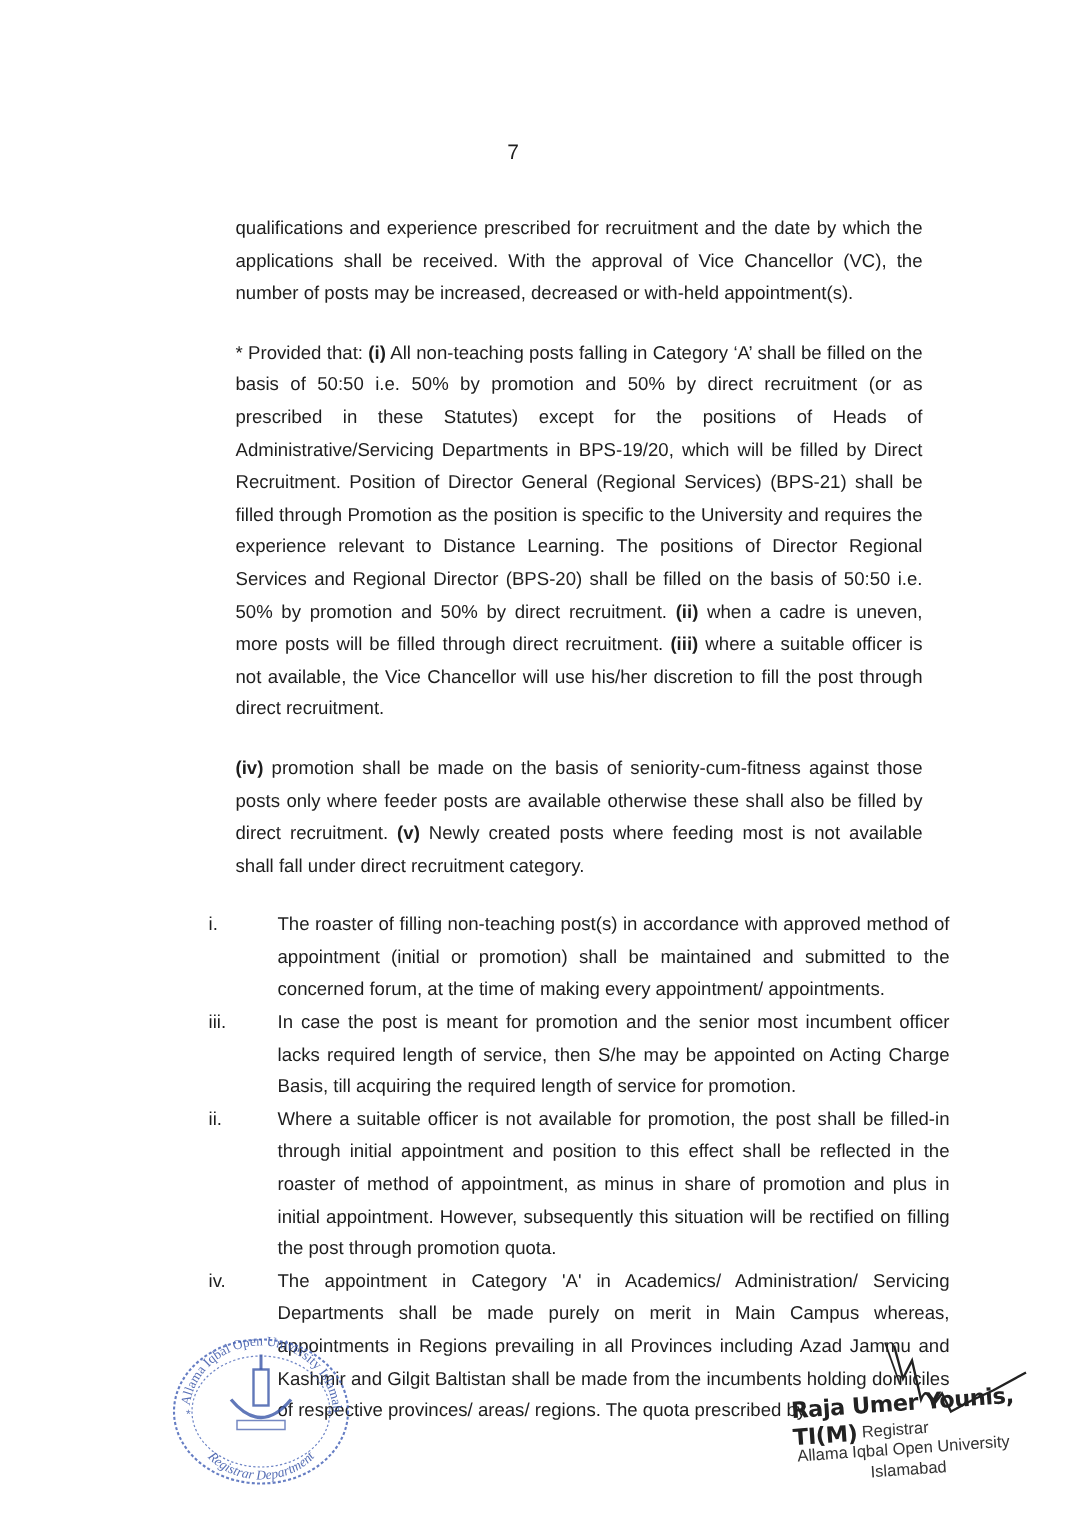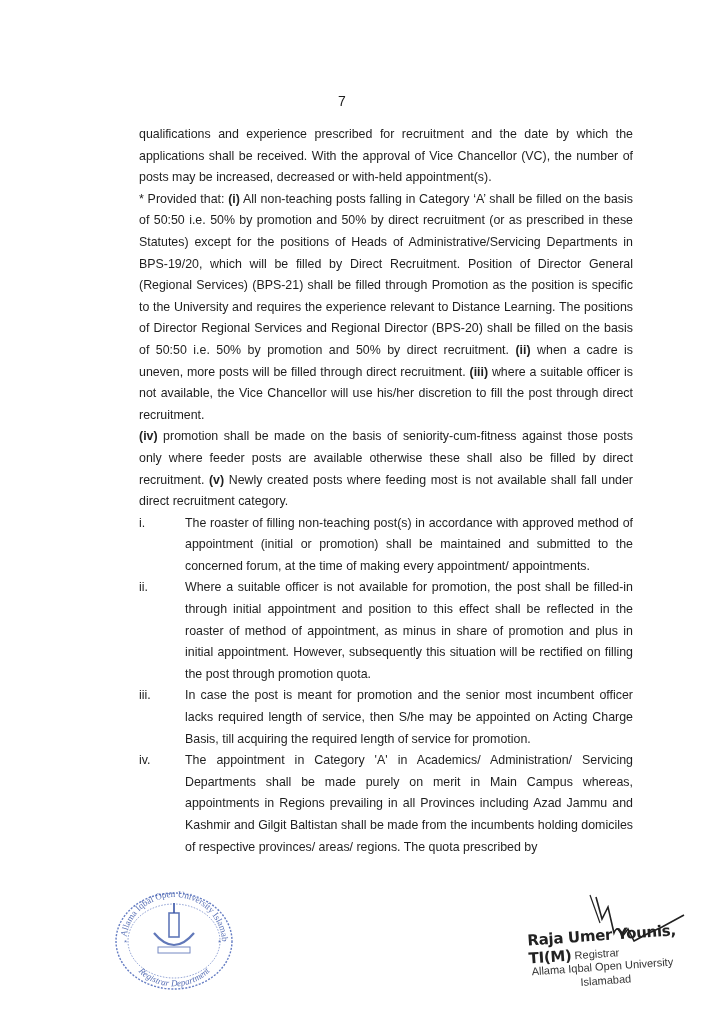--- a/index.html
+++ b/index.html
@@ -2,21 +2,21 @@
 <html><head>
 <meta charset="utf-8">
 <style>
   html, body { margin: 0; padding: 0; background: #ffffff; }
   body { width: 724px; height: 1024px; position: relative; overflow: hidden;
          font-family: "Liberation Sans", sans-serif; color: #1e1e1e; }
   .page-number { position: absolute; top: 93px; left: 0; width: 684px; text-align: center;
                  font-size: 14px; }
   .content { position: absolute; left: 139px; top: 124px; width: 494px;
              font-size: 12.4px; line-height: 21.6px; text-align: justify; }
-  .para { margin: 0; }
+  .para { margin: 18px; }
   .para b { font-weight: bold; }
   .list { margin: 0; padding: 0; list-style: none; }
   .list-item { position: relative; padding-left: 46px; }
   .list-marker { position: absolute; left: 0; top: 0; }
   .stamp { position: absolute; left: 110px; top: 887px; width: 128px; height: 104px; }
   .signature-block { position: absolute; left: 520px; top: 920px; width: 175px; height: 75px;
                      transform: rotate(-4deg); transform-origin: left top; }
   .sig-name { position: absolute; left: 6px; top: 12px; font-size: 15px; font-weight: bold; color: #222;
               font-family: "DejaVu Sans", sans-serif; letter-spacing: -0.3px; }
   .sig-title { position: absolute; left: 52px; top: 33px; font-size: 11px; color: #333; }
@@ -35,26 +35,26 @@
   <p class="para"><span>* Provided that: </span><b>(i)</b><span> All non-teaching posts falling in Category ‘A’ shall be filled on the basis of 50:50 i.e. 50% by promotion and 50% by direct recruitment (or as prescribed in these Statutes) except for the positions of Heads of Administrative/Servicing Departments in BPS-19/20, which will be filled by Direct Recruitment. Position of Director General (Regional Services) (BPS-21) shall be filled through Promotion as the position is specific to the University and requires the experience relevant to Distance Learning. The positions of Director Regional Services and Regional Director (BPS-20) shall be filled on the basis of 50:50 i.e. 50% by promotion and 50% by direct recruitment. </span><b>(ii)</b><span> when a cadre is uneven, more posts will be filled through direct recruitment. </span><b>(iii)</b><span> where a suitable officer is not available, the Vice Chancellor will use his/her discretion to fill the post through direct recruitment.</span></p>
 
   <p class="para"><b>(iv)</b><span> promotion shall be made on the basis of seniority-cum-fitness against those posts only where feeder posts are available otherwise these shall also be filled by direct recruitment. </span><b>(v)</b><span> Newly created posts where feeding most is not available shall fall under direct recruitment category.</span></p>
 
   <ul class="list">
     <li class="list-item">
       <span class="list-marker">i.</span>
       <span>The roaster of filling non-teaching post(s) in accordance with approved method of appointment (initial or promotion) shall be maintained and submitted to the concerned forum, at the time of making every appointment/ appointments.</span>
     </li>
     <li class="list-item">
+      <span class="list-marker">iii.</span>
+      <span>In case the post is meant for promotion and the senior most incumbent officer lacks required length of service, then S/he may be appointed on Acting Charge Basis, till acquiring the required length of service for promotion.</span>
+    </li>
+    <li class="list-item">
       <span class="list-marker">ii.</span>
       <span>Where a suitable officer is not available for promotion, the post shall be filled-in through initial appointment and position to this effect shall be reflected in the roaster of method of appointment, as minus in share of promotion and plus in initial appointment. However, subsequently this situation will be rectified on filling the post through promotion quota.</span>
-    </li>
-    <li class="list-item">
-      <span class="list-marker">iii.</span>
-      <span>In case the post is meant for promotion and the senior most incumbent officer lacks required length of service, then S/he may be appointed on Acting Charge Basis, till acquiring the required length of service for promotion.</span>
     </li>
     <li class="list-item">
       <span class="list-marker">iv.</span>
       <span>The appointment in Category 'A' in Academics/ Administration/ Servicing Departments shall be made purely on merit in Main Campus whereas, appointments in Regions prevailing in all Provinces including Azad Jammu and Kashmir and Gilgit Baltistan shall be made from the incumbents holding domiciles of respective provinces/ areas/ regions. The quota prescribed by</span>
     </li>
   </ul>
 </div>
 
 <svg class="stamp" viewBox="0 0 128 104" xmlns="http://www.w3.org/2000/svg">
   <defs>

